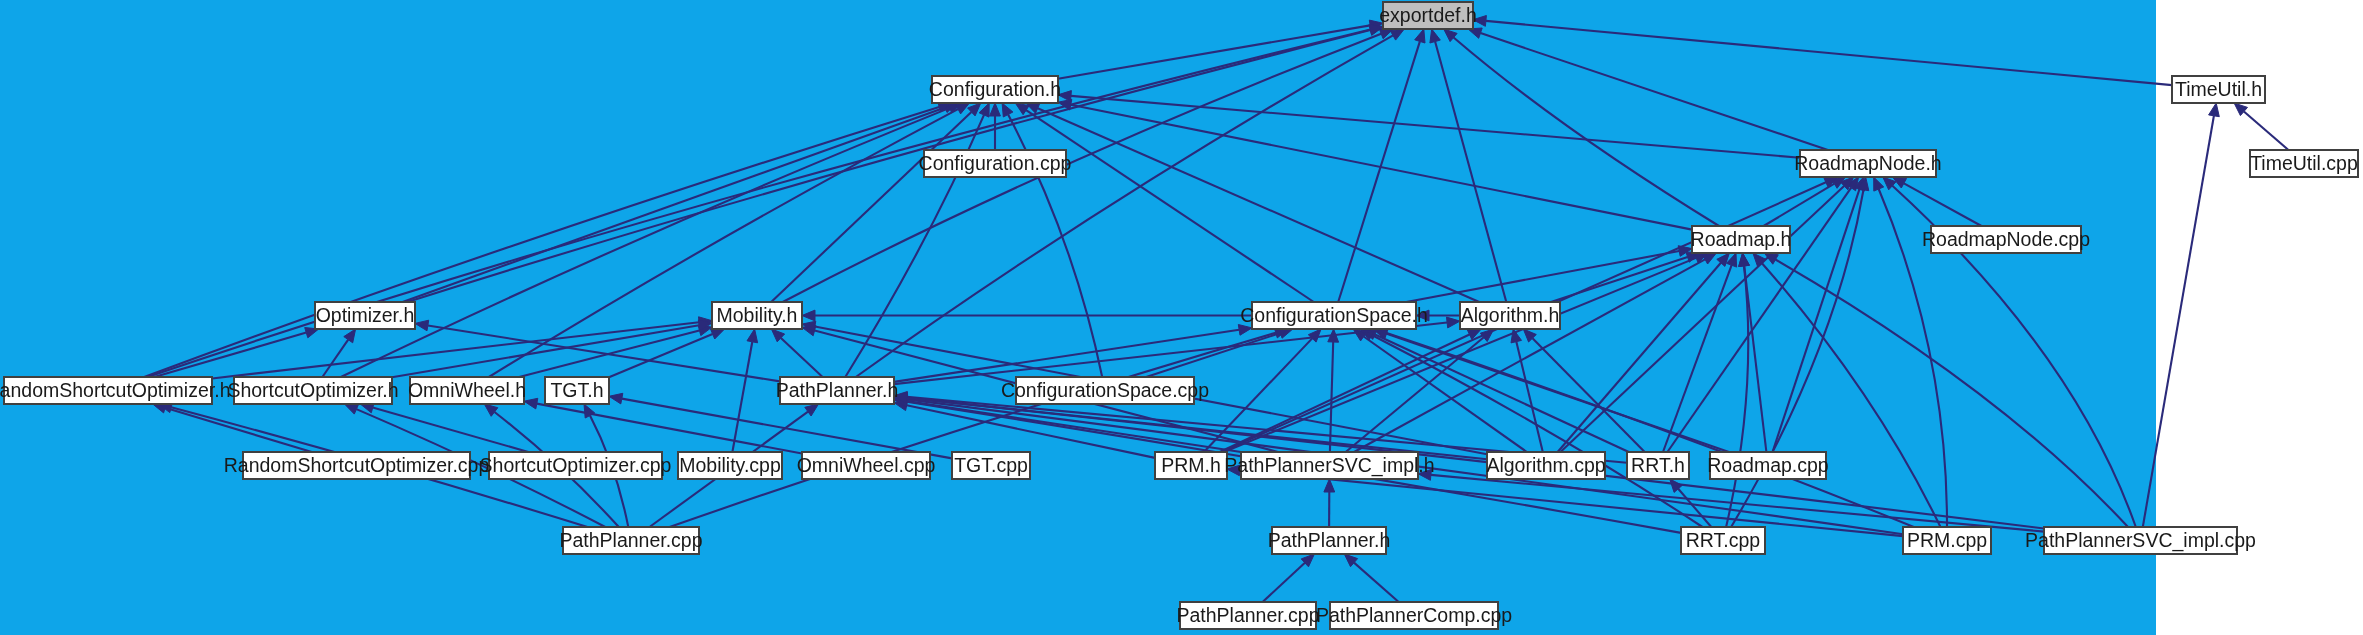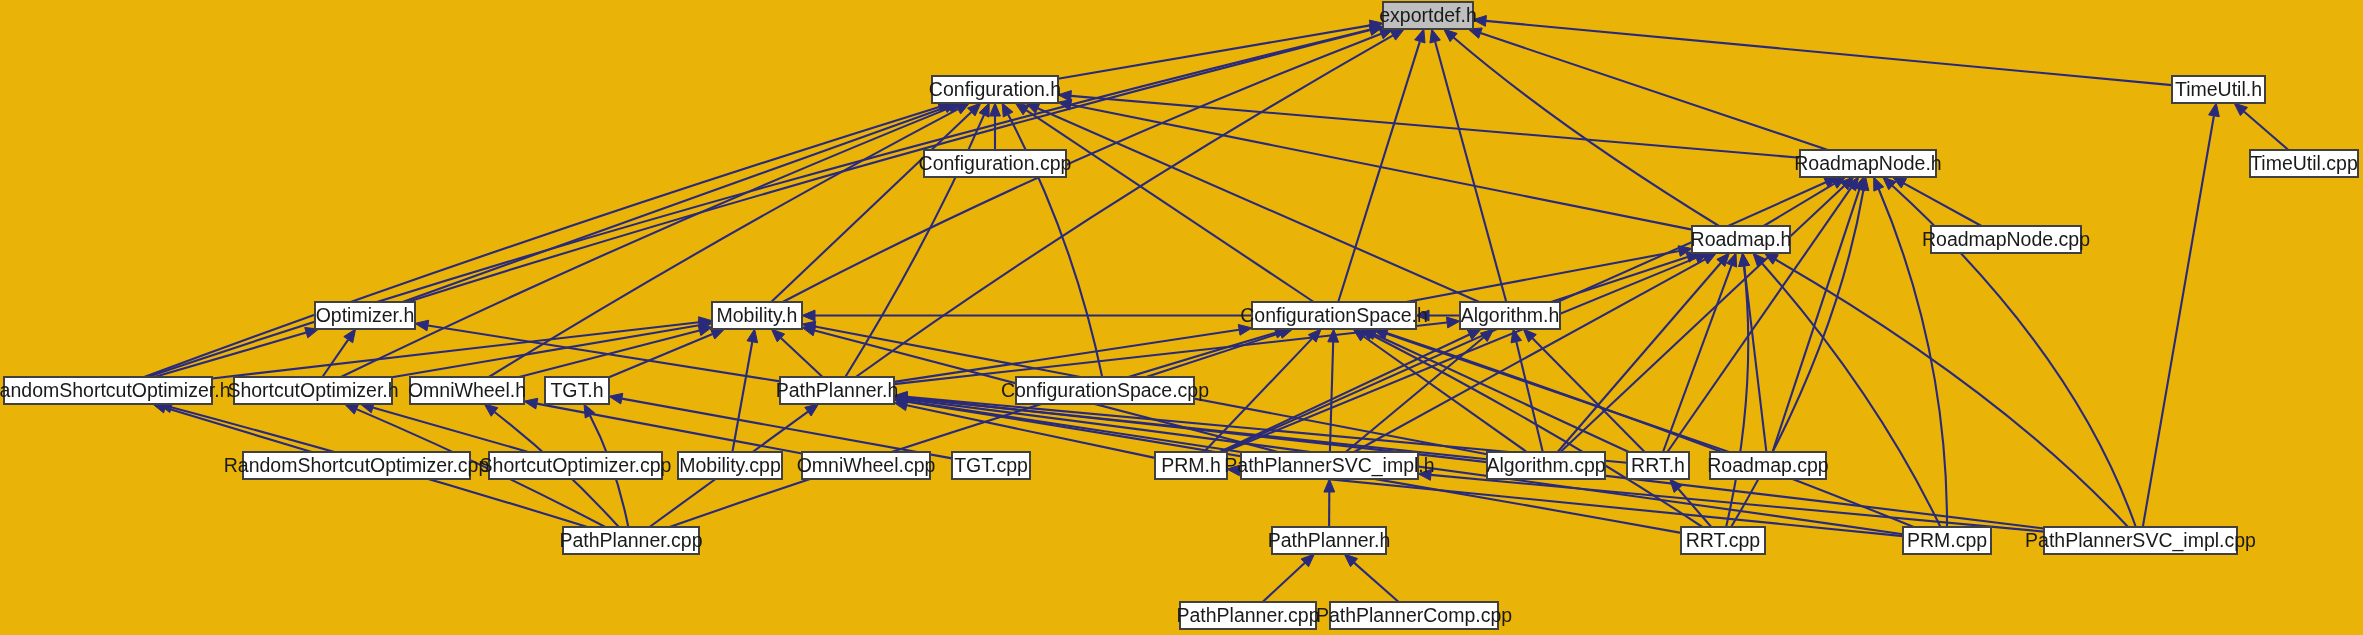--- a/index.html
+++ b/index.html
@@ -2,23 +2,23 @@
 <html><head>
 <meta charset="utf-8">
 <style>
   html, body {
     margin: 0;
     padding: 0;
     background: #ffffff;
   }
   #graph-root {
     position: relative;
-    width: 2363px;
+    width: 2156px;
     height: 635px;
-    background: #eab308;
+    background: #0ea5e9;
     font-family: "Liberation Sans", sans-serif;
     text-decoration: underline;
   }
   svg#graph-svg {
     position: absolute;
     left: 0;
     top: 0;
     width: 2363px;
     height: 635px;
     display: block;

